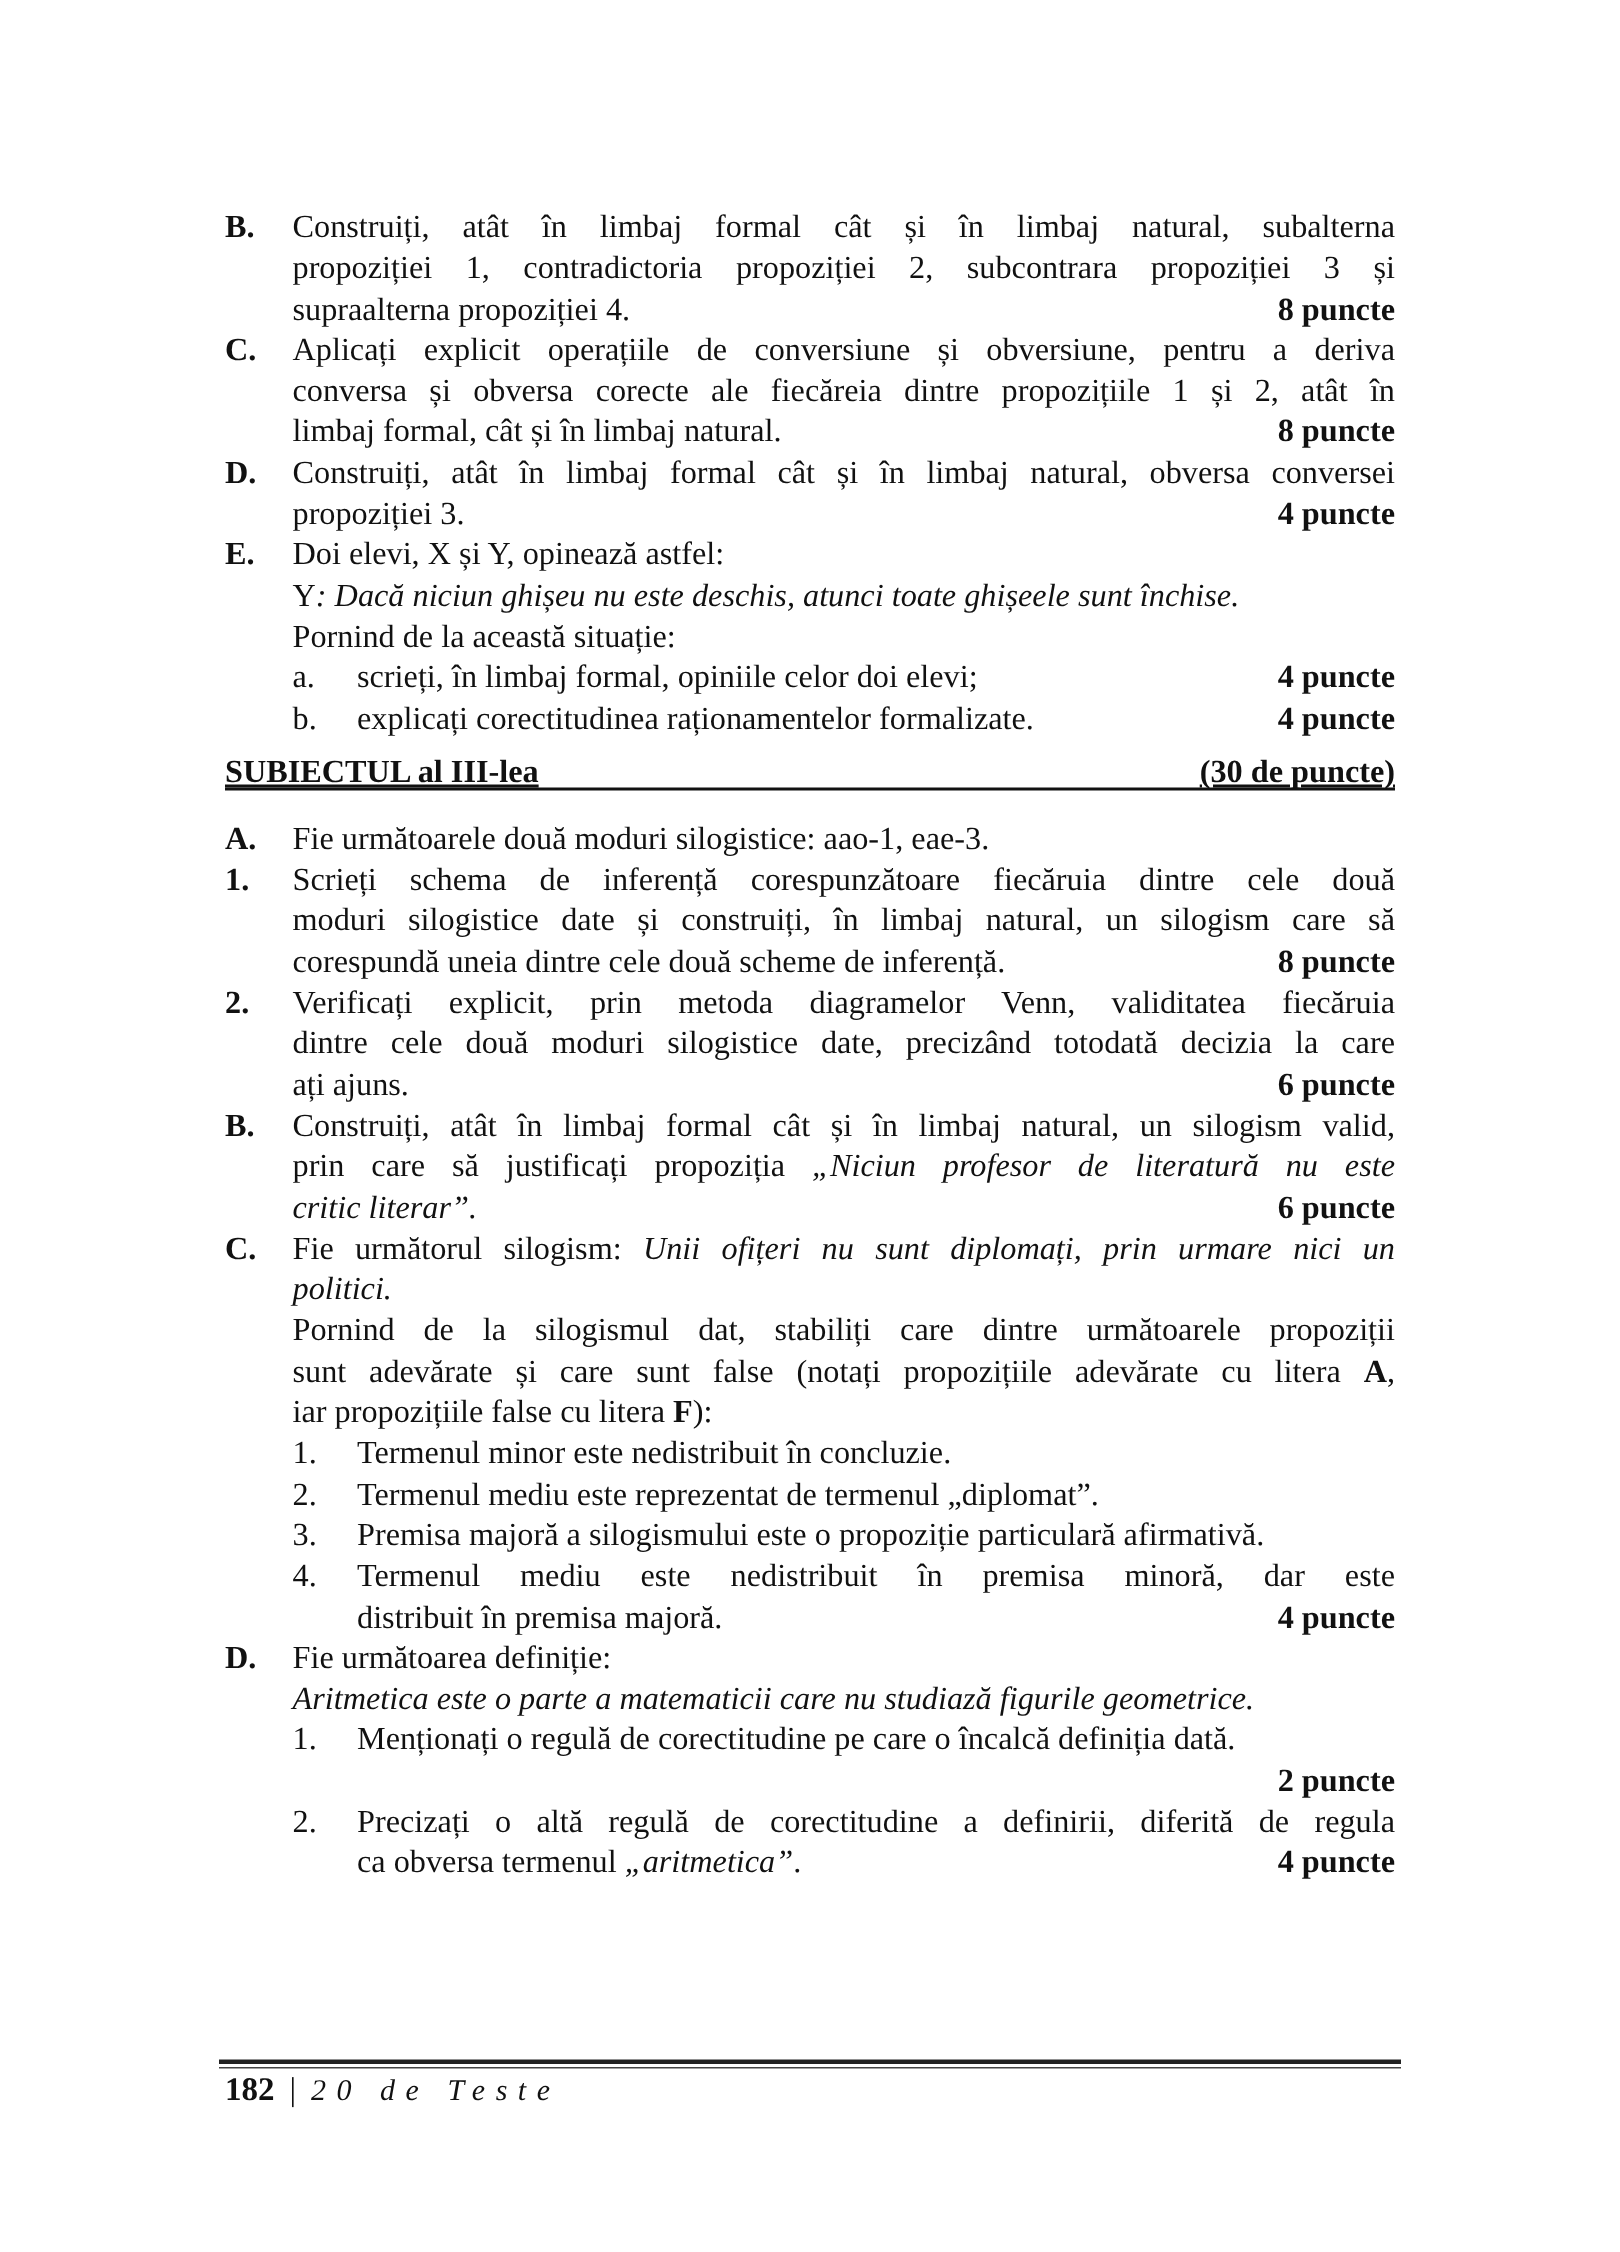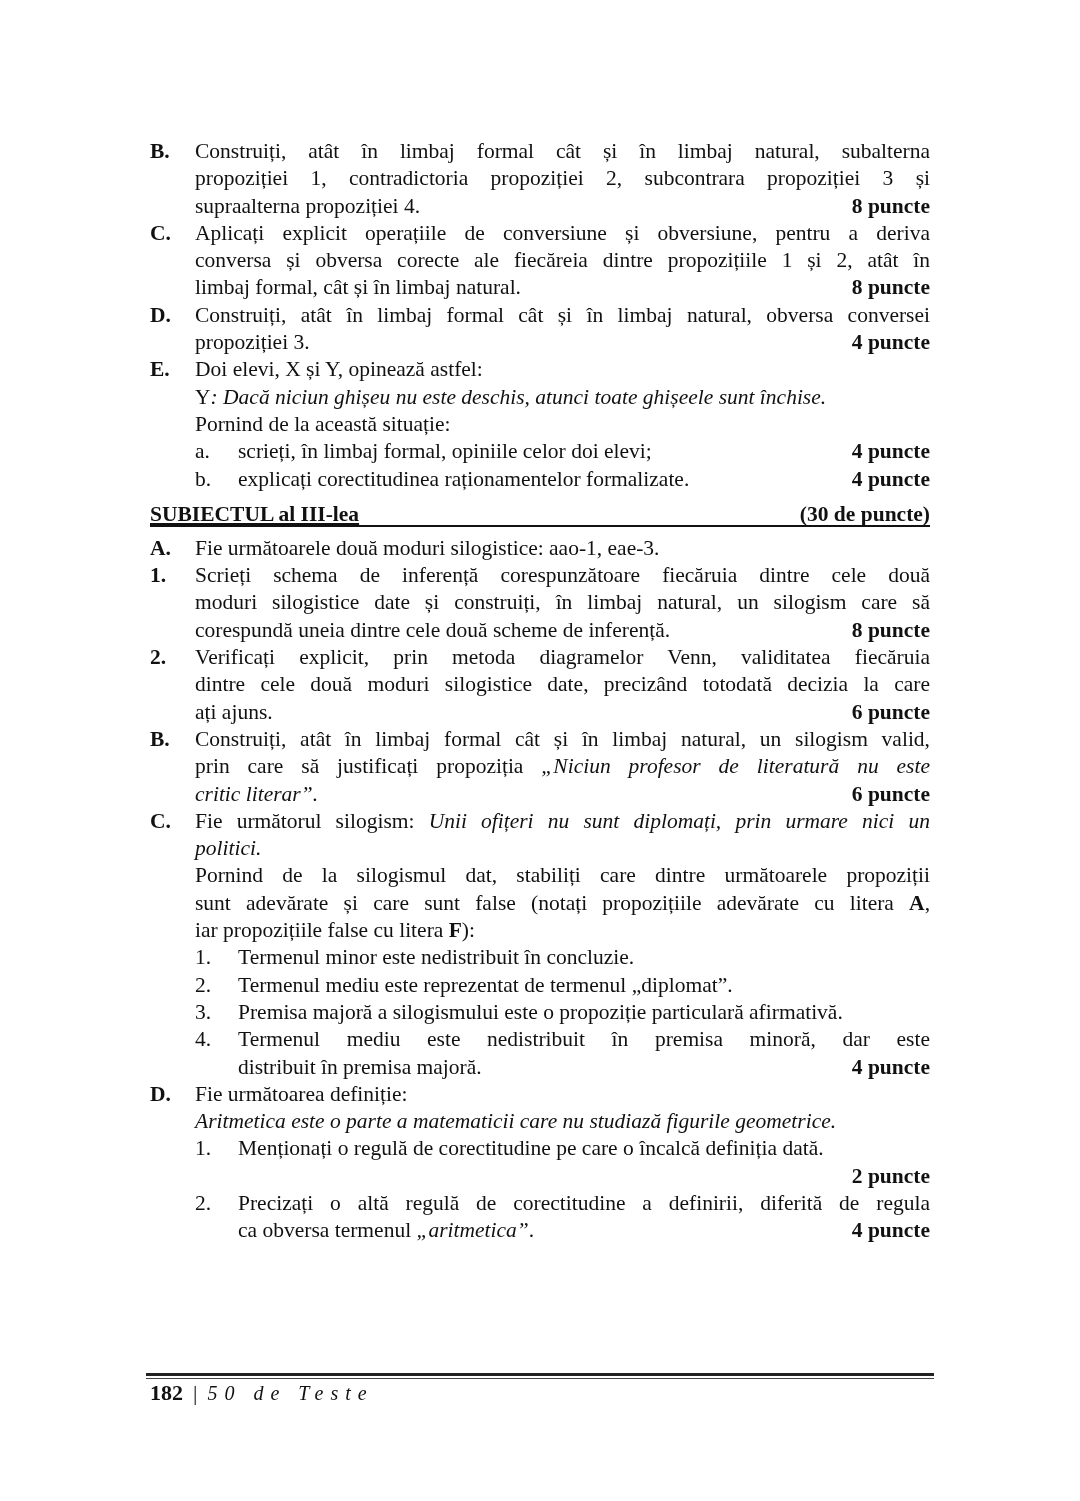--- a/index.html
+++ b/index.html
@@ -15,25 +15,25 @@
     }
     .lbl { position: absolute; left: 0; font-weight: bold; }
     .txt { position: absolute; left: 45px; right: 0; }
     .just { text-align: justify; text-align-last: justify; }
     .sub { left: 45px; }
     .subtxt { position: absolute; left: 88px; right: 0; }
     .pts { position: absolute; right: 0; font-weight: bold; }
     .it { font-style: italic; }
     .b { font-weight: bold; }
     .heading {
-      position: relative; height: 28px; margin-top: 8px; margin-bottom: 6px;
+      position: relative; height: 28px; margin-top: 8px; margin-bottom: 17px;
       font-weight: bold; font-size: 21.5px; line-height: 27px; text-align: center;
     }
     .heading .left { position: absolute; left: 0; text-decoration: underline; }
-    .heading .right { position: absolute; right: 0; }
+    .heading .right { position: absolute; right: 0; text-decoration: underline; }
     .heading .rule { position: absolute; left: 0; right: 0; top: 24px; border-bottom: 2px solid #111; }
     .footer-rule {
       position: absolute; left: 146px; width: 788px; top: 1373px;
       border-top: 3px solid #222; height: 0;
     }
     .footer-rule2 {
       position: absolute; left: 146px; width: 788px; top: 1378px;
       border-top: 1px solid #444; height: 0;
     }
     .footer {
@@ -220,14 +220,14 @@
     <div class="line">
         <span class="subtxt"><span>ca obversa termenul </span><span class="it">„aritmetica”</span><span>.</span></span>
         <span class="pts">4 puncte</span>
       </div>
   </div>
 </div>
 
 <div class="footer-rule"></div>
 <div class="footer-rule2"></div>
 <div class="footer">
-  <span class="num">182</span><span class="sep">|</span><span class="title">50 de Teste</span>
+  <span class="num">182</span><span class="sep">|</span><span class="title">20 de Teste</span>
 </div>
 
 </body></html>

